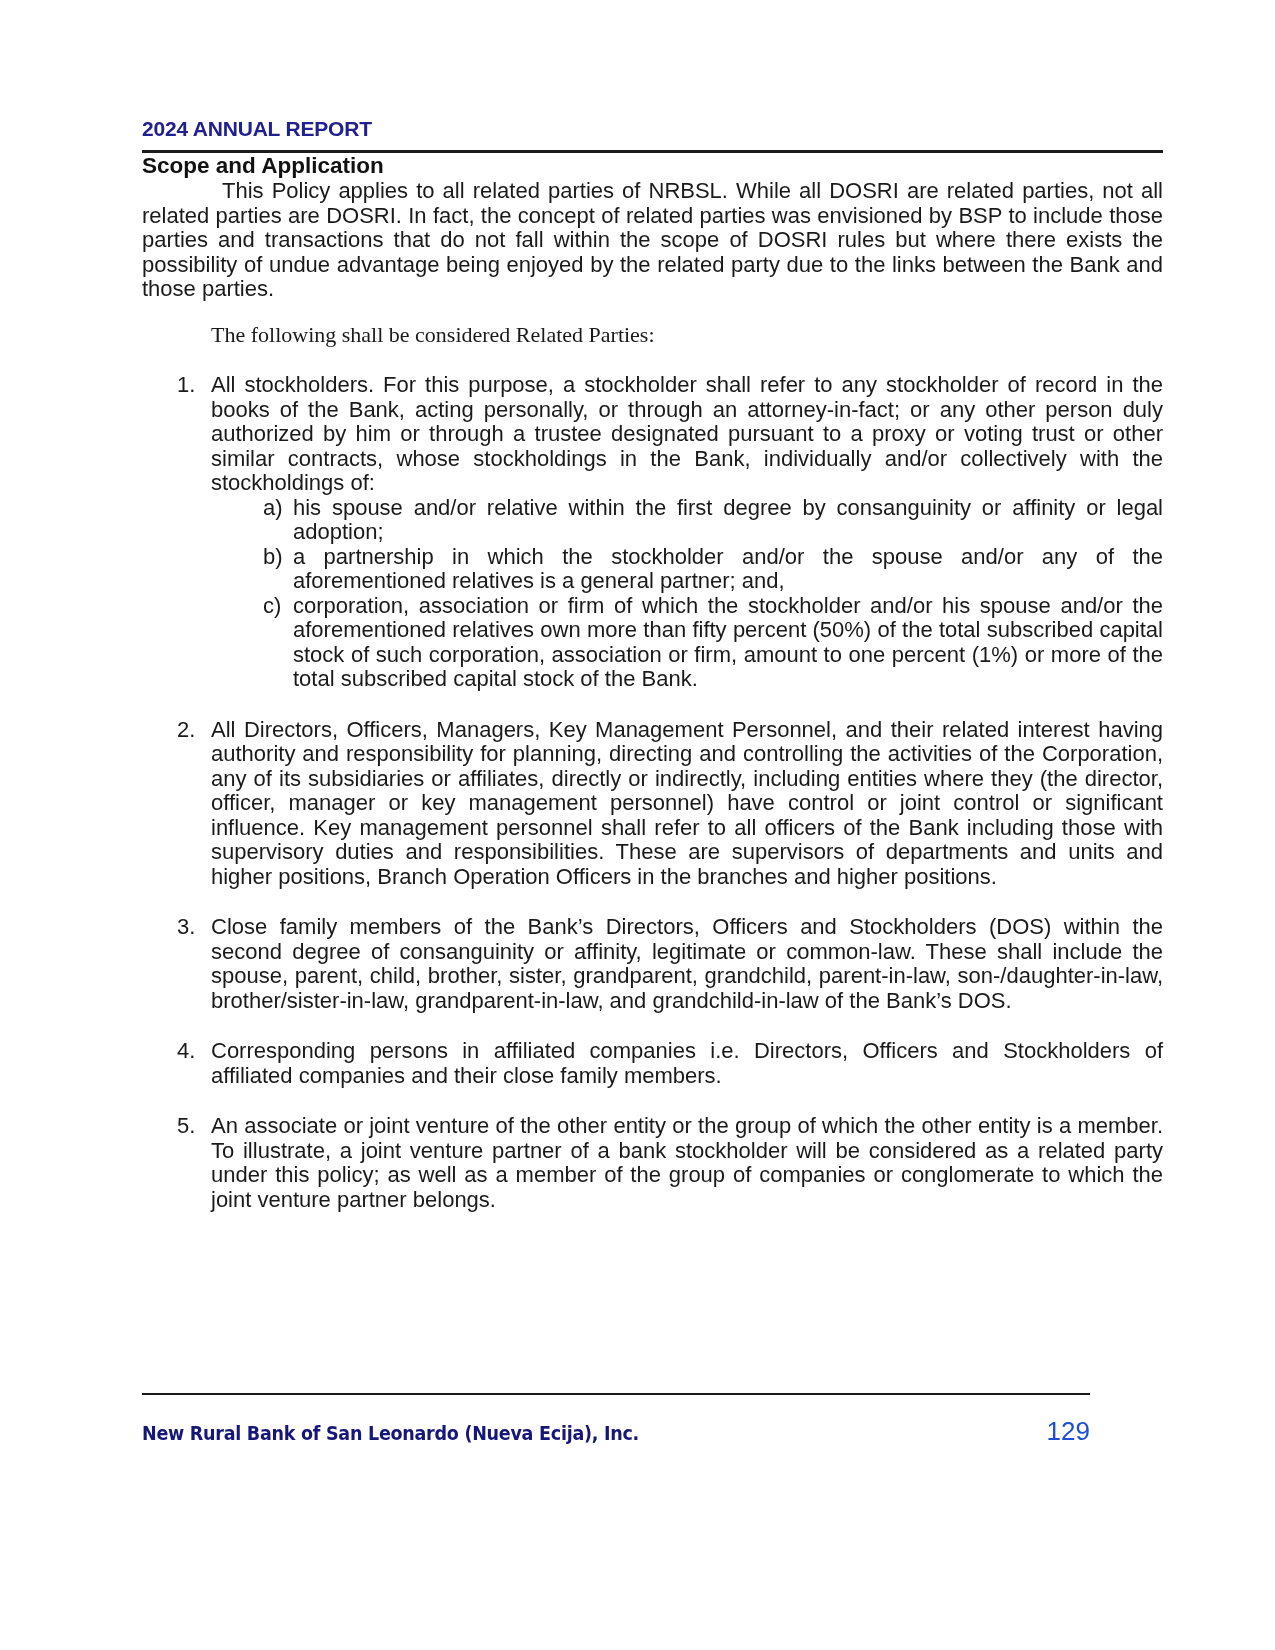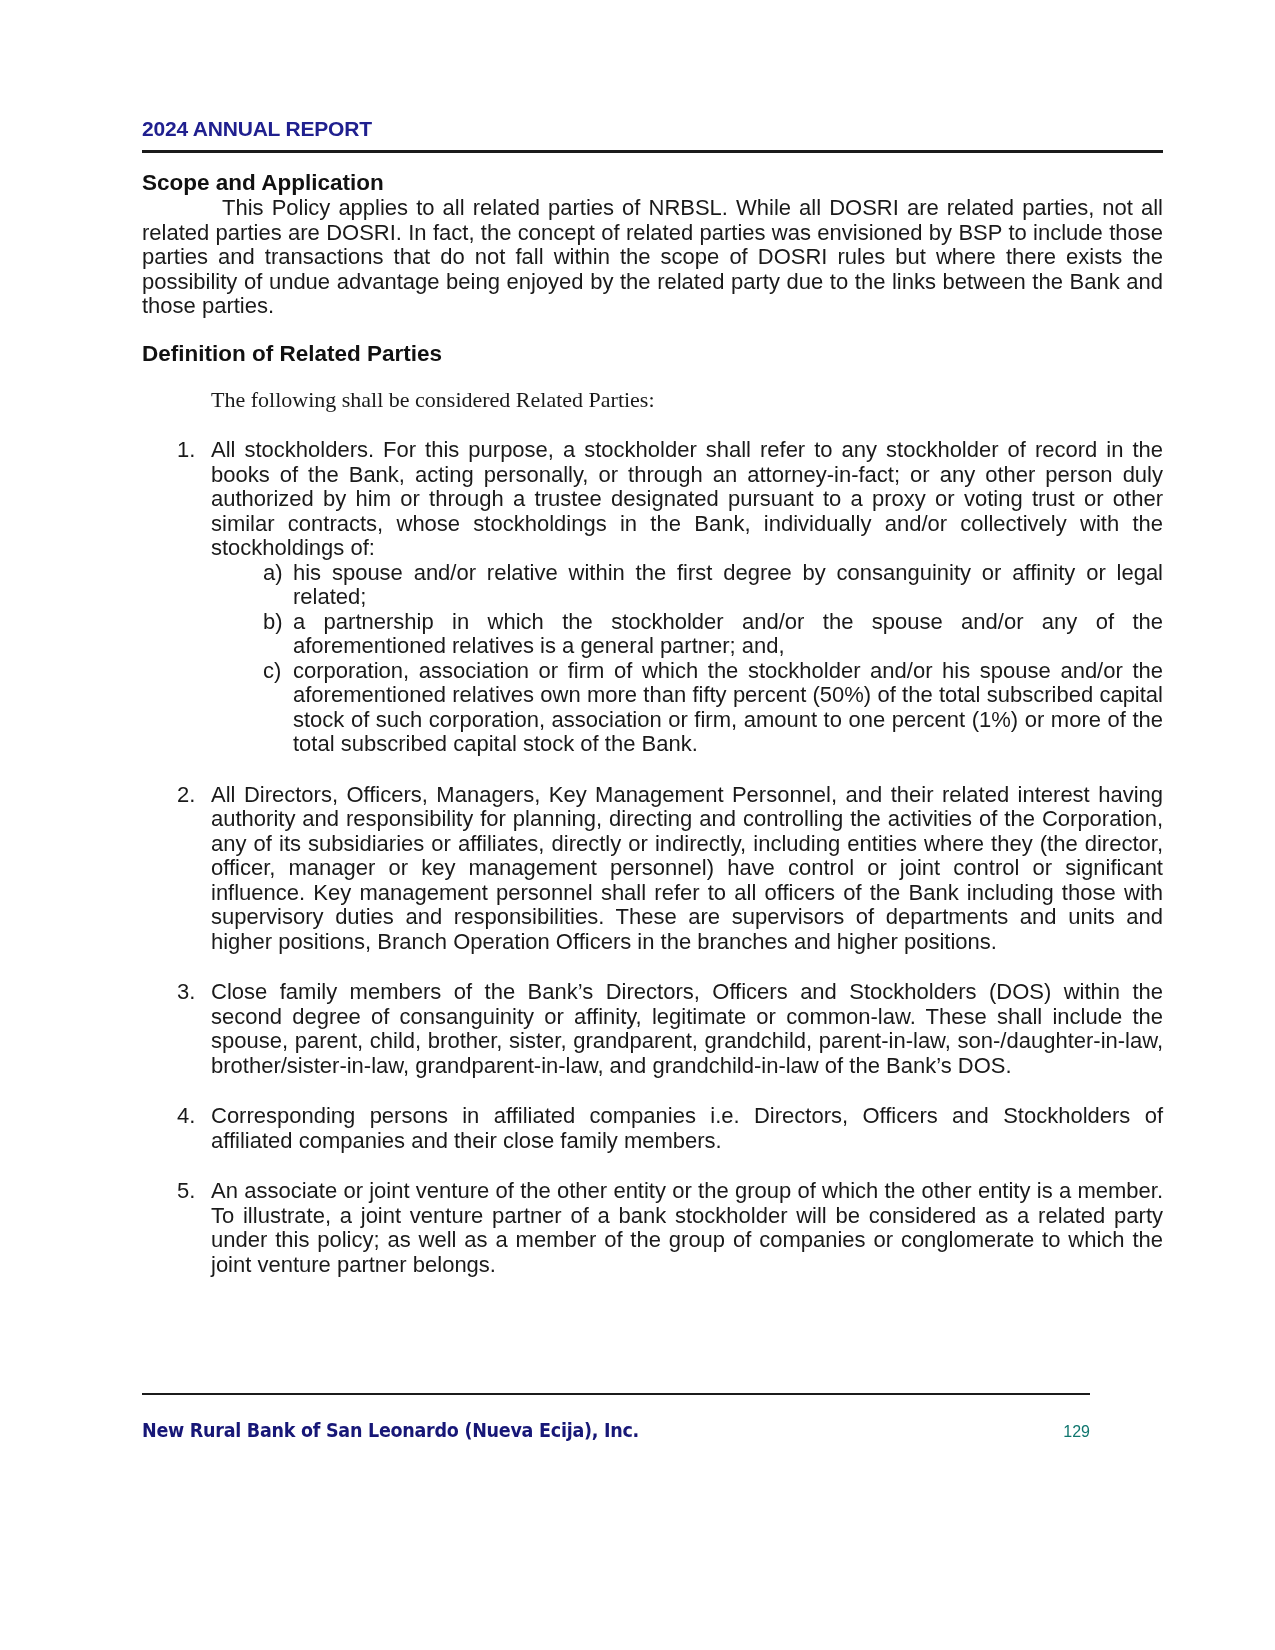--- a/index.html
+++ b/index.html
@@ -31,21 +31,21 @@
     margin-top: 9px;
   }
   
   .sec-heading {
     font-weight: bold;
     font-size: 22.5px;
     line-height: 26px;
     color: #111111;
     margin: 0;
   }
-  .sec-heading.scope { margin-top: 17px; }
+  .sec-heading.scope { margin-top: 0; }
   .sec-heading.definition { margin-top: 22px; }
   
   p.body-par {
     margin: 0;
     text-align: justify;
     text-indent: 80px;
   }
   p.par-1 { }
   p.par-2 { margin-top: 24px; }
   p.intro { margin-top: 21px; text-align: left; text-indent: 69px; font-family: Liberation Serif, serif; }
@@ -92,49 +92,48 @@
     font-family: "DejaVu Sans", sans-serif;
     font-weight: bold;
     font-size: 19.5px;
     line-height: 24px;
     color: #171777;
     letter-spacing: -0.3px;
     transform: scaleX(0.9);
     transform-origin: left center;
     white-space: nowrap;
   }
-  .page-no { font-size: 16px; color: #0f766e; }
+  .page-no { font-size: 26px; color: #1d4ed8; }
 </style>
 </head>
 <body>
 
 <div class="page">
 
   <div>
     <div class="h-title">2024 ANNUAL REPORT</div>
     <div class="h-rule"></div>
   </div>
 
   <h2 class="sec-heading scope">Scope and Application</h2>
 
   <p class="body-par par-1">This Policy applies to all related parties of NRBSL. While all DOSRI are related parties, not all related parties are DOSRI. In fact, the concept of related parties was envisioned by BSP to include those parties and transactions that do not fall within the scope of DOSRI rules but where there exists the possibility of undue advantage being enjoyed by the related party due to the links between the Bank and those parties.</p>
 
-  <h2 class="sec-heading definition">Definition of Related Parties</h2>
 
   <p class="body-par intro">The following shall be considered Related Parties:</p>
 
   <div class="list">
 
     <div class="li">
       <span class="num">1.</span>
       <div class="li-text">All stockholders.  For this purpose, a stockholder shall refer to any stockholder of record in the books of the Bank, acting personally, or through an attorney-in-fact; or any other person duly authorized by him or through a trustee designated pursuant to a proxy or voting trust or other similar contracts, whose stockholdings in the Bank, individually and/or collectively with the stockholdings of:</div>
       <div class="subs">
         <div class="sub">
           <span class="sub-marker">a)</span>
-          <div class="sub-text">his spouse and/or relative within the first degree by consanguinity or affinity or legal related;</div>
+          <div class="sub-text">his spouse and/or relative within the first degree by consanguinity or affinity or legal adoption;</div>
         </div>
         <div class="sub">
           <span class="sub-marker">b)</span>
           <div class="sub-text">a partnership in which the stockholder and/or the spouse and/or any of the aforementioned relatives is a general partner; and,</div>
         </div>
         <div class="sub">
           <span class="sub-marker">c)</span>
           <div class="sub-text">corporation, association or firm of which the stockholder and/or his spouse and/or the aforementioned relatives own more than fifty percent (50%) of the total subscribed capital stock of such corporation, association or firm, amount to one percent (1%) or more of the total subscribed capital stock of the Bank.</div>
         </div>
       </div>

